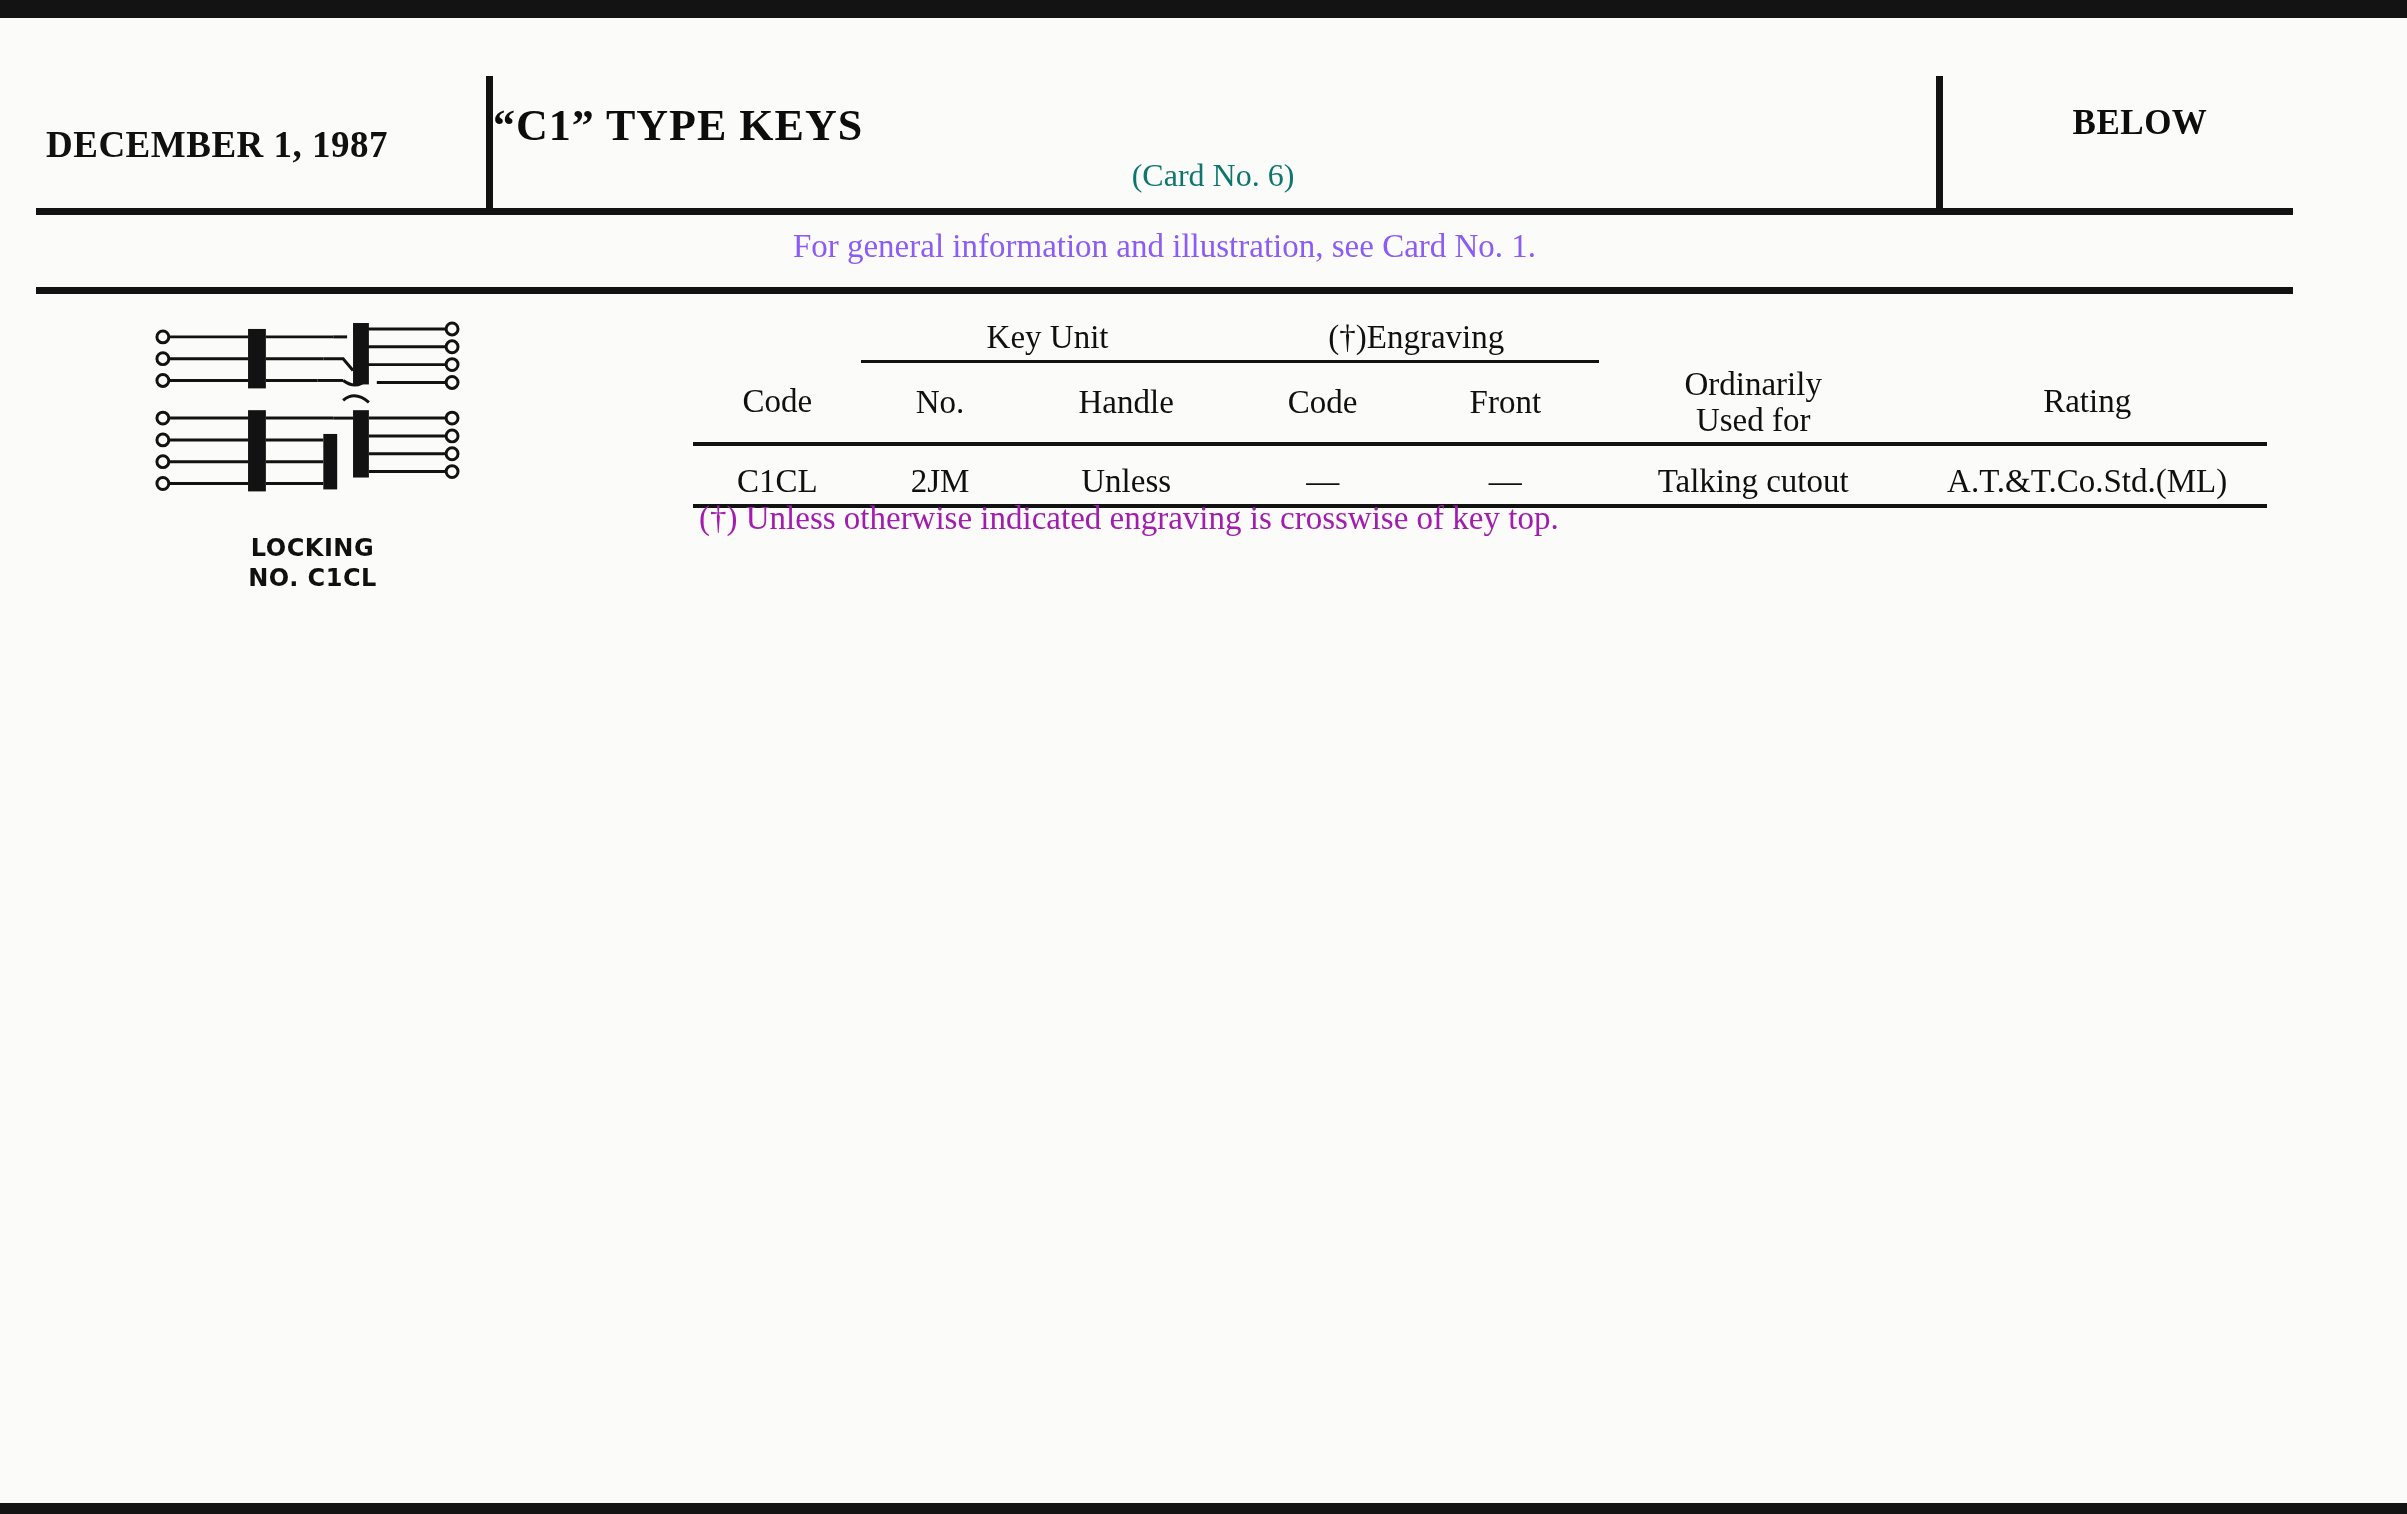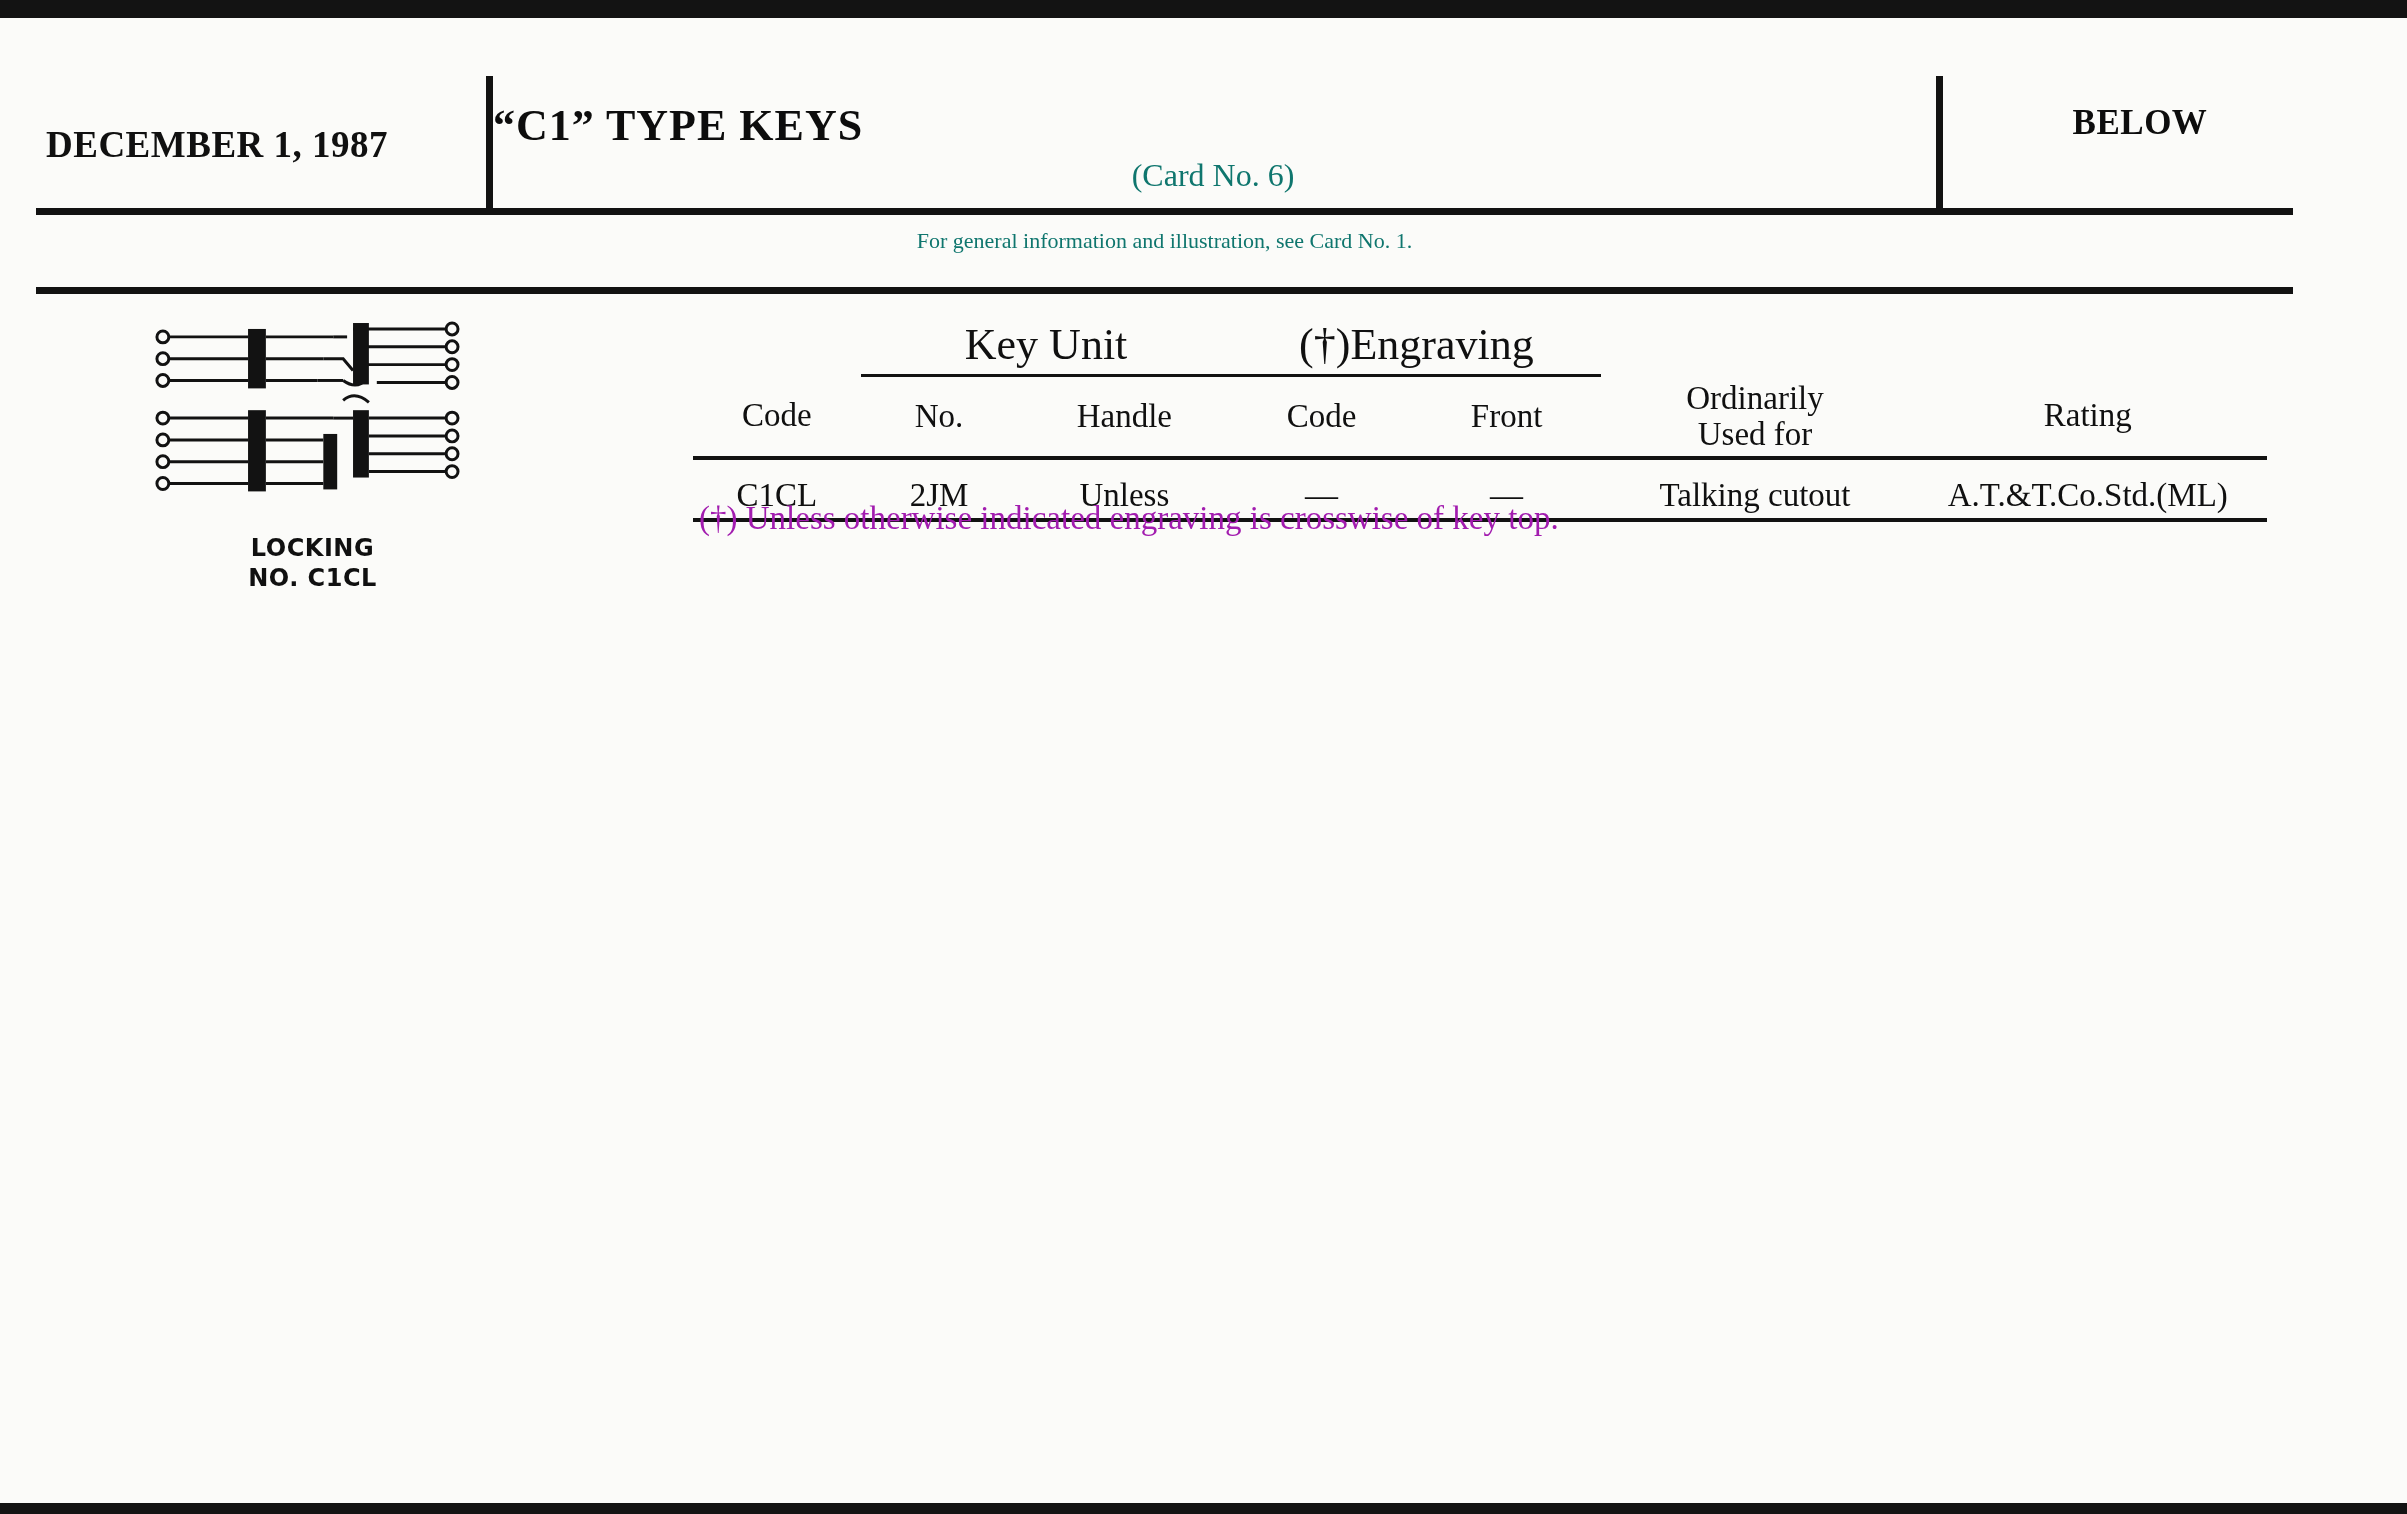--- a/index.html
+++ b/index.html
@@ -147,22 +147,22 @@
     width: 2257px;
     height: 7px;
   }
 
   .general-note {
     position: absolute;
     left: 36px;
     top: 210px;
     width: 2257px;
     text-align: center;
-    font-size: 22px;
-    color: #0f766e;
+    font-size: 33px;
+    color: #8b5cf6;
   }
 
   
   .diagram {
     position: absolute;
     left: 149px;
     top: 297px;
     width: 416px;
     height: 287px;
   }
@@ -193,21 +193,21 @@
     width: 1574px;
     font-size: 33px;
     color: #101010;
   }
   table.keys th, table.keys td {
     font-weight: normal;
     text-align: center;
     padding: 4px 0;
   }
   .grp-row th {
-    font-size: 44px;
+    font-size: 33px;
     padding-bottom: 2px;
   }
   .grp-underline {
     border-bottom: 3px solid #121212;
   }
   .hdr-row th {
     padding-top: 6px;
     padding-bottom: 10px;
   }
   .hdr-row th.two-line {

